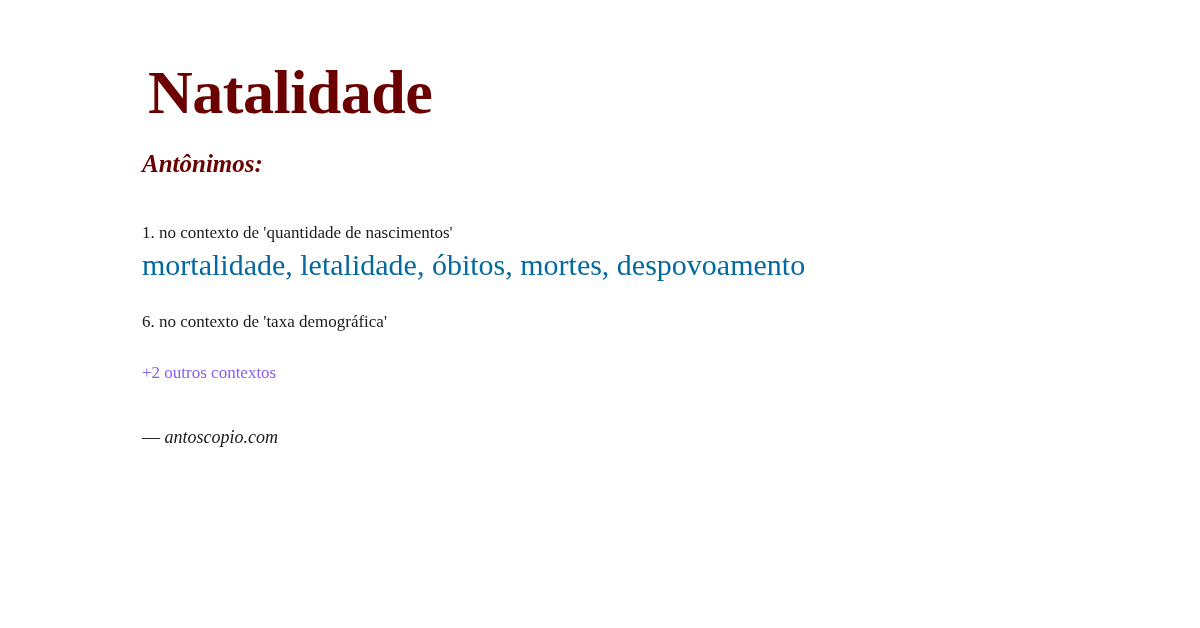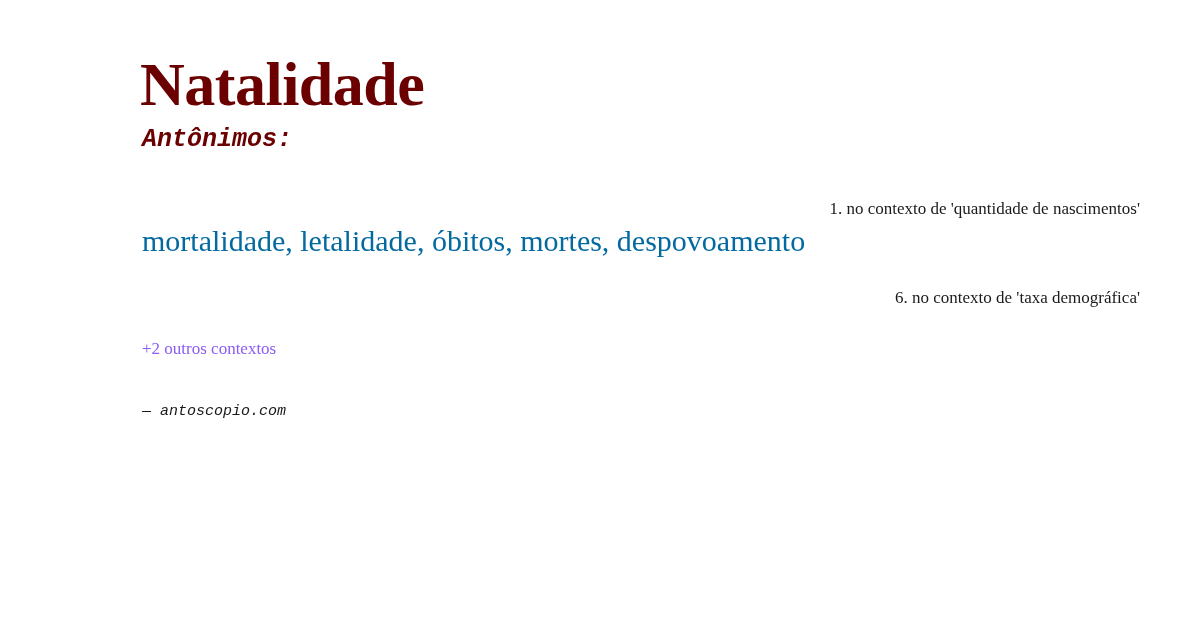--- a/index.html
+++ b/index.html
@@ -20,62 +20,60 @@
     height: 628px;
     box-sizing: border-box;
     padding: 52px 60px 0 140px;
   }
   .title {
     font-family: "Liberation Serif", serif;
     font-size: 62px;
     font-weight: bold;
     color: #6b0000;
     line-height: 1.05;
-    margin: 0;
+    margin: 8px;
     letter-spacing: -0.5px;
   }
   .subtitle {
-    font-family: Liberation Mono, monospace;
+    font-family: Liberation Serif, serif;
     font-size: 25px;
     font-weight: bold;
     font-style: italic;
     color: #6b0000;
-    margin: 8px 0 0 2px;
+    margin: 25px 0 0 2px;
   }
   .senses {
     margin-top: 44px;
   }
   .sense {
     margin-bottom: 27px;
   }
   .sense-context {
     font-size: 17px;
     color: #1a1a1a;
     margin: 0 0 2px 2px;
     line-height: 1.25;
-    text-align: right;
   }
   .sense-words {
     font-size: 30px;
     color: #0369a1;
     line-height: 1.3;
     margin: 0 0 0 2px;
     white-space: nowrap;
   }
   .more {
     font-size: 17px;
     color: #8b5cf6;
     margin: 30px 0 0 2px;
   }
   .source {
-    font-size: 15px;
+    font-size: 18px;
     font-style: italic;
     color: #1a1a1a;
     margin: 44px 0 0 2px;
-    font-family: Liberation Mono, monospace;
   }
   .dash {
     font-style: normal;
   }
 </style>
 </head>
 <body>
 
 <div class="page">
 

